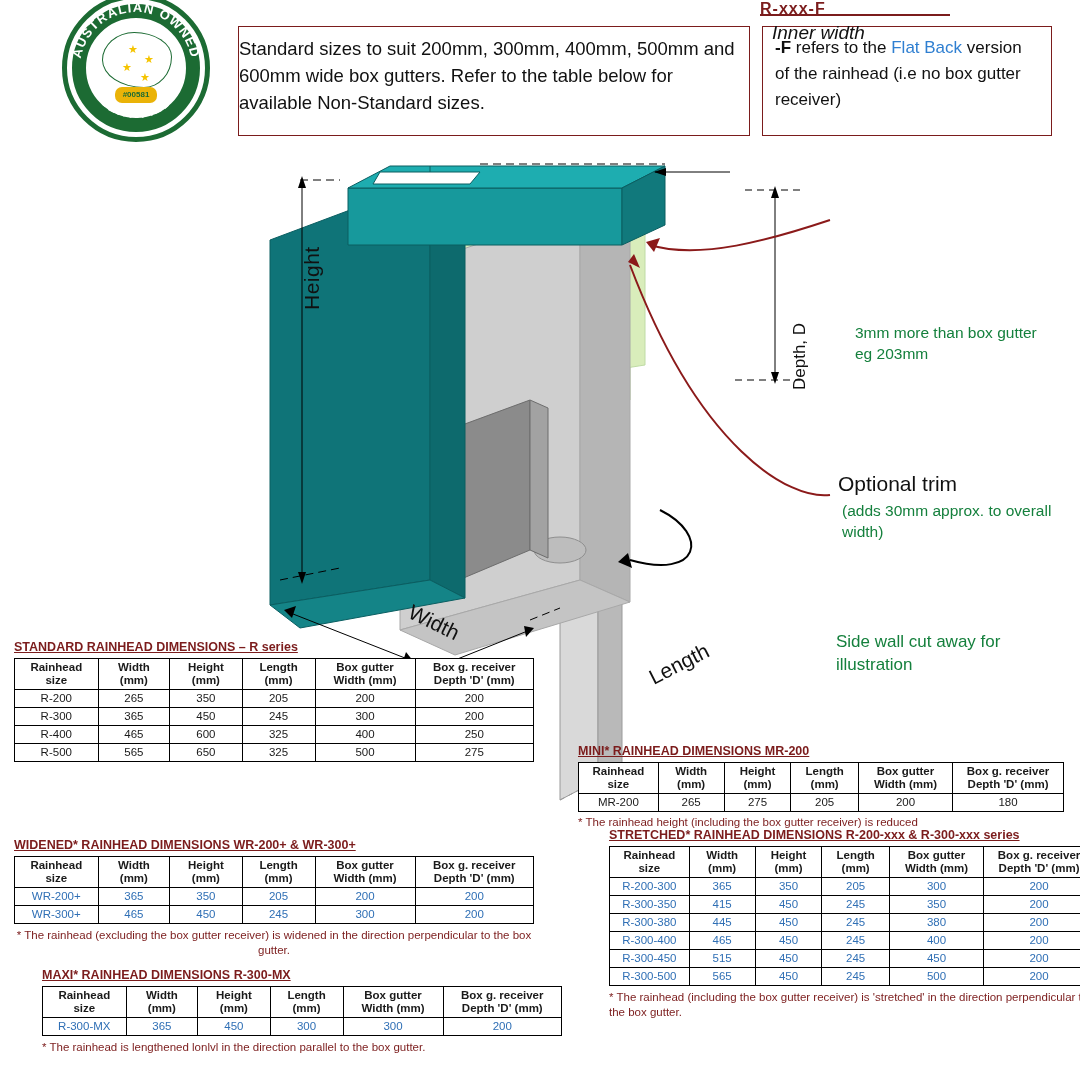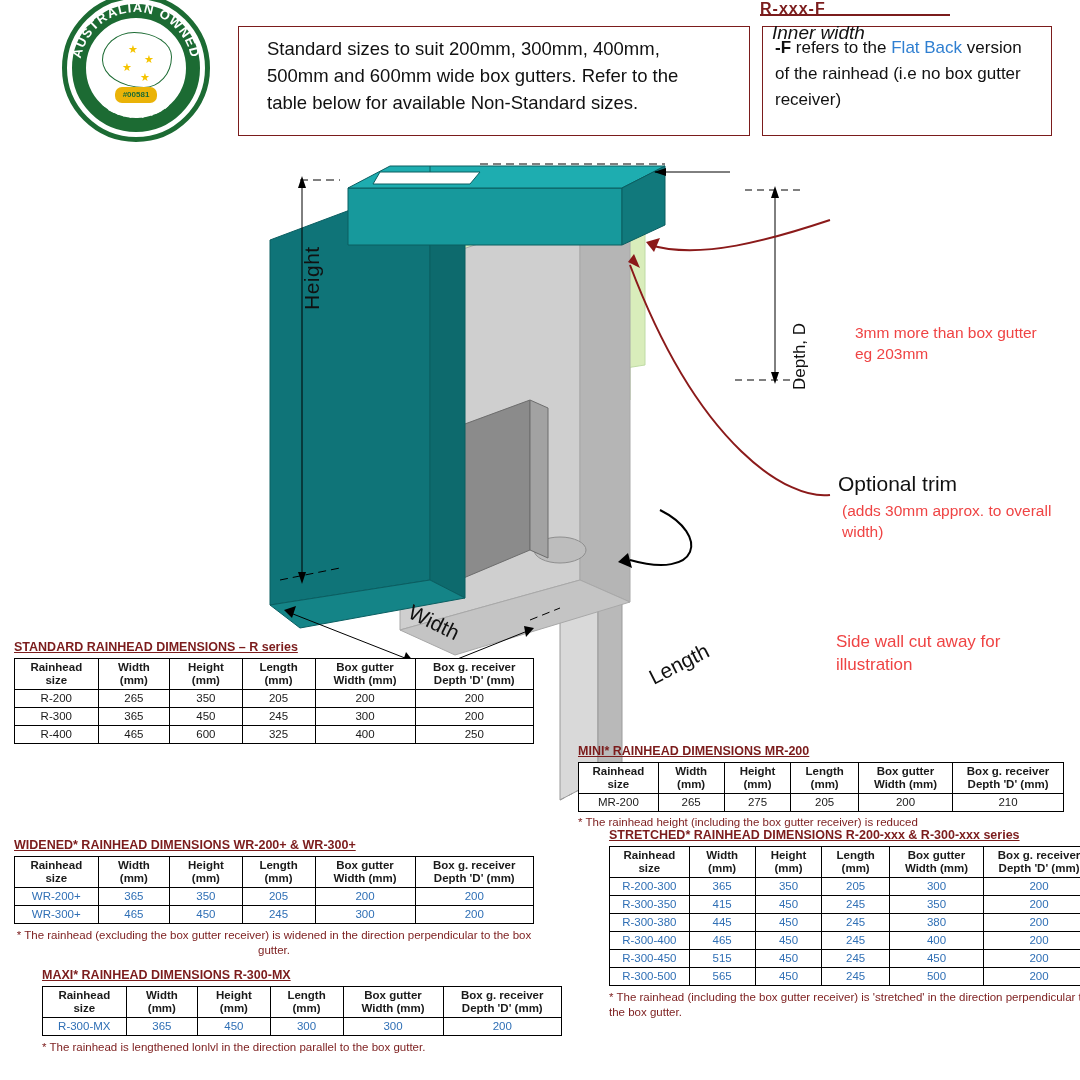--- a/index.html
+++ b/index.html
@@ -45,21 +45,21 @@
   }
 
   
   .box{
     border:1px solid #7b1c1c;
     background:#ffffff;
     box-sizing:border-box;
   }
   .box-standard{
     left:238px;top:26px;width:512px;height:110px;
-    padding:8px 28px;
+    padding:8px 0;
     font-size:18.5px;line-height:27px;color:#111;
   }
   .box-flat{
     left:762px;top:26px;width:290px;height:110px;
     padding:8px 12px;
     font-size:17px;line-height:26px;color:#111;
   }
   .bold{font-weight:bold;}
   .blue{color:#2f7fd1;}
 
@@ -67,21 +67,21 @@
     left:760px;top:0px;width:190px;height:14px;
     border-bottom:2px solid #7b1c1c;
     color:#7b1c1c;font-size:16px;font-weight:bold;letter-spacing:1px;
     overflow:hidden;
   }
 
   
   .drawing{left:230px;top:150px;width:620px;height:680px;}
 
   
-  .ann{color:#ef4444;font-size:15px;line-height:20px;}
+  .ann{color:#15803d;font-size:15px;line-height:20px;}
   .ann-inner-width{
     left:772px;top:22px;width:120px;
     font-style:italic;font-size:19px;line-height:22px;color:#111;
   }
   .ann-3mm{left:855px;top:322px;width:200px;font-size:15.5px;line-height:21px;}
   .ann-trim-title{left:838px;top:472px;font-size:21px;color:#111;}
   .ann-trim-sub{left:842px;top:500px;width:215px;font-size:15.5px;line-height:21px;}
   .ann-sidewall{left:836px;top:630px;width:190px;font-size:17px;line-height:23px;}
 
   .lbl-height{
@@ -281,20 +281,28 @@
           <td>200</td>
         </tr>
       <tr>
           <td>R-400</td>
           <td>465</td>
           <td>600</td>
           <td>325</td>
           <td>400</td>
           <td>250</td>
         </tr>
+      <tr>
+          <td>R-500</td>
+          <td>565</td>
+          <td>650</td>
+          <td>325</td>
+          <td>500</td>
+          <td>275</td>
+        </tr>
     </tbody>
   </table>
 </div>
 
 <div class="abs t-widened">
   <div class="tbl-title">WIDENED* RAINHEAD DIMENSIONS WR-200+ &amp; WR-300+</div>
   <table class="dim" style="margin-top:4px;width:520px;">
     <thead>
         <tr>
       <th style="width:80px">Rainhead size</th>
@@ -367,21 +375,21 @@
       <th style="width:118px">Box g. receiver Depth 'D' (mm)</th>
     </tr>
       </thead>
     <tbody>
       <tr>
           <td>MR-200</td>
           <td>265</td>
           <td>275</td>
           <td>205</td>
           <td>200</td>
-          <td>210</td>
+          <td>180</td>
         </tr>
     </tbody>
   </table>
   <div class="note" style="margin-top:3px;width:486px;text-align:left;">* The rainhead height (including the box gutter receiver) is reduced</div>
 </div>
 
 <div class="abs t-stretched">
   <div class="tbl-title">STRETCHED* RAINHEAD DIMENSIONS R-200-xxx &amp; R-300-xxx series</div>
   <table class="dim" style="margin-top:4px;width:486px;">
     <thead>

